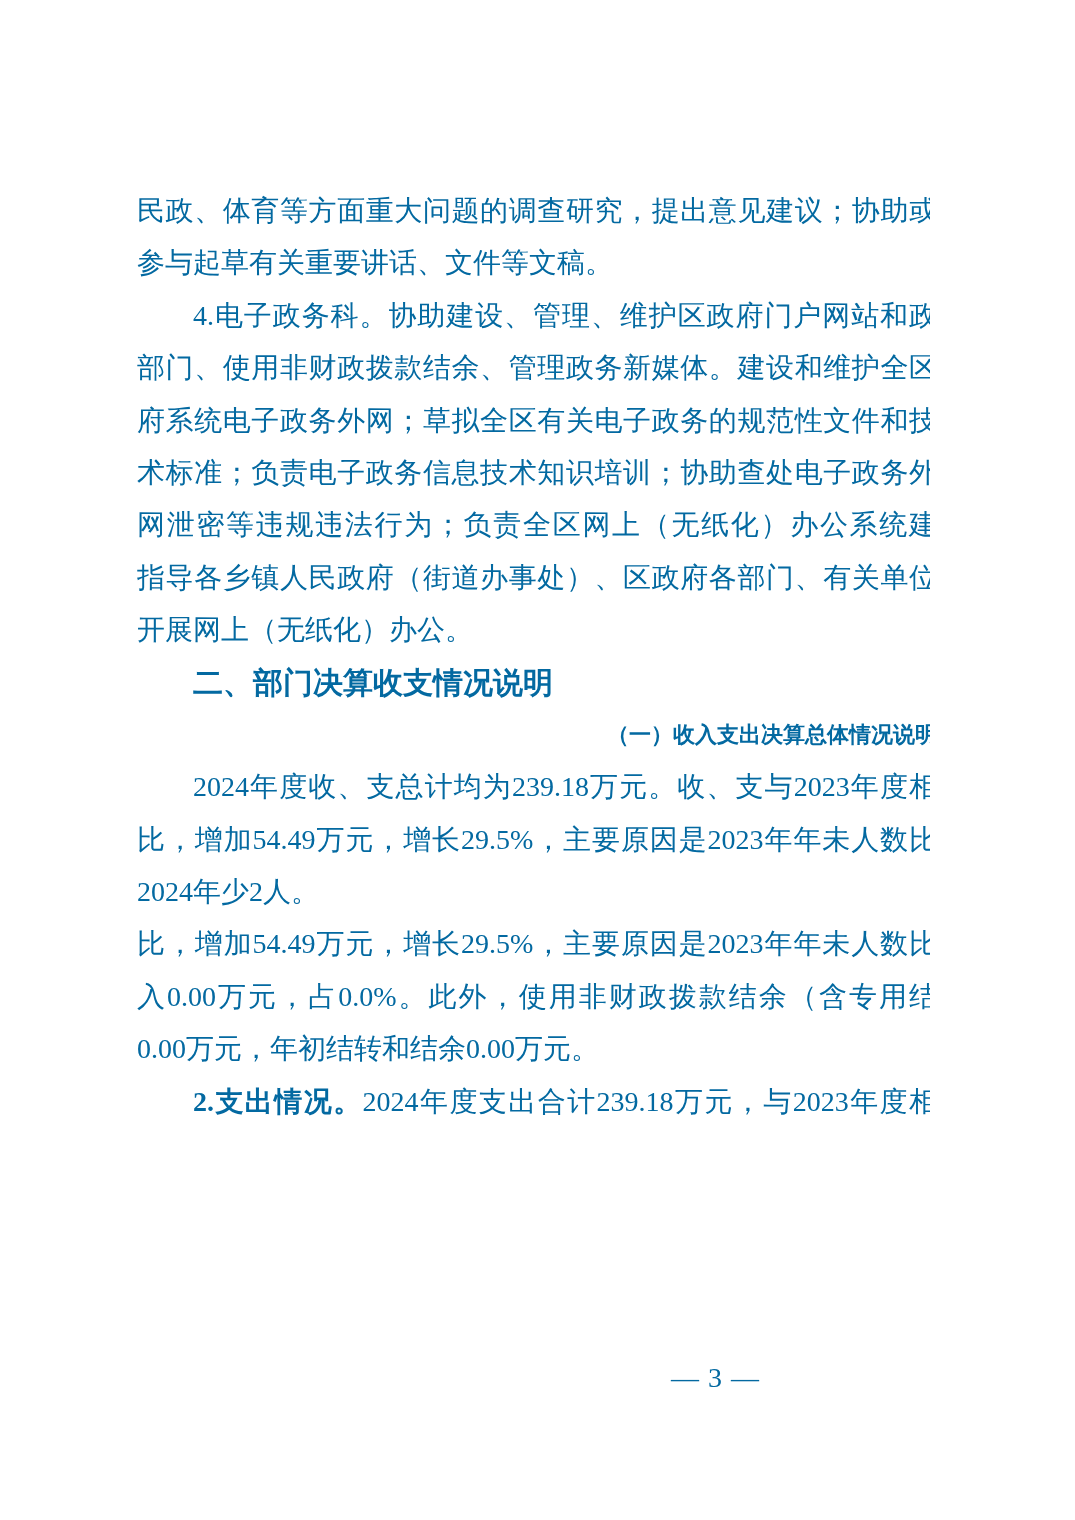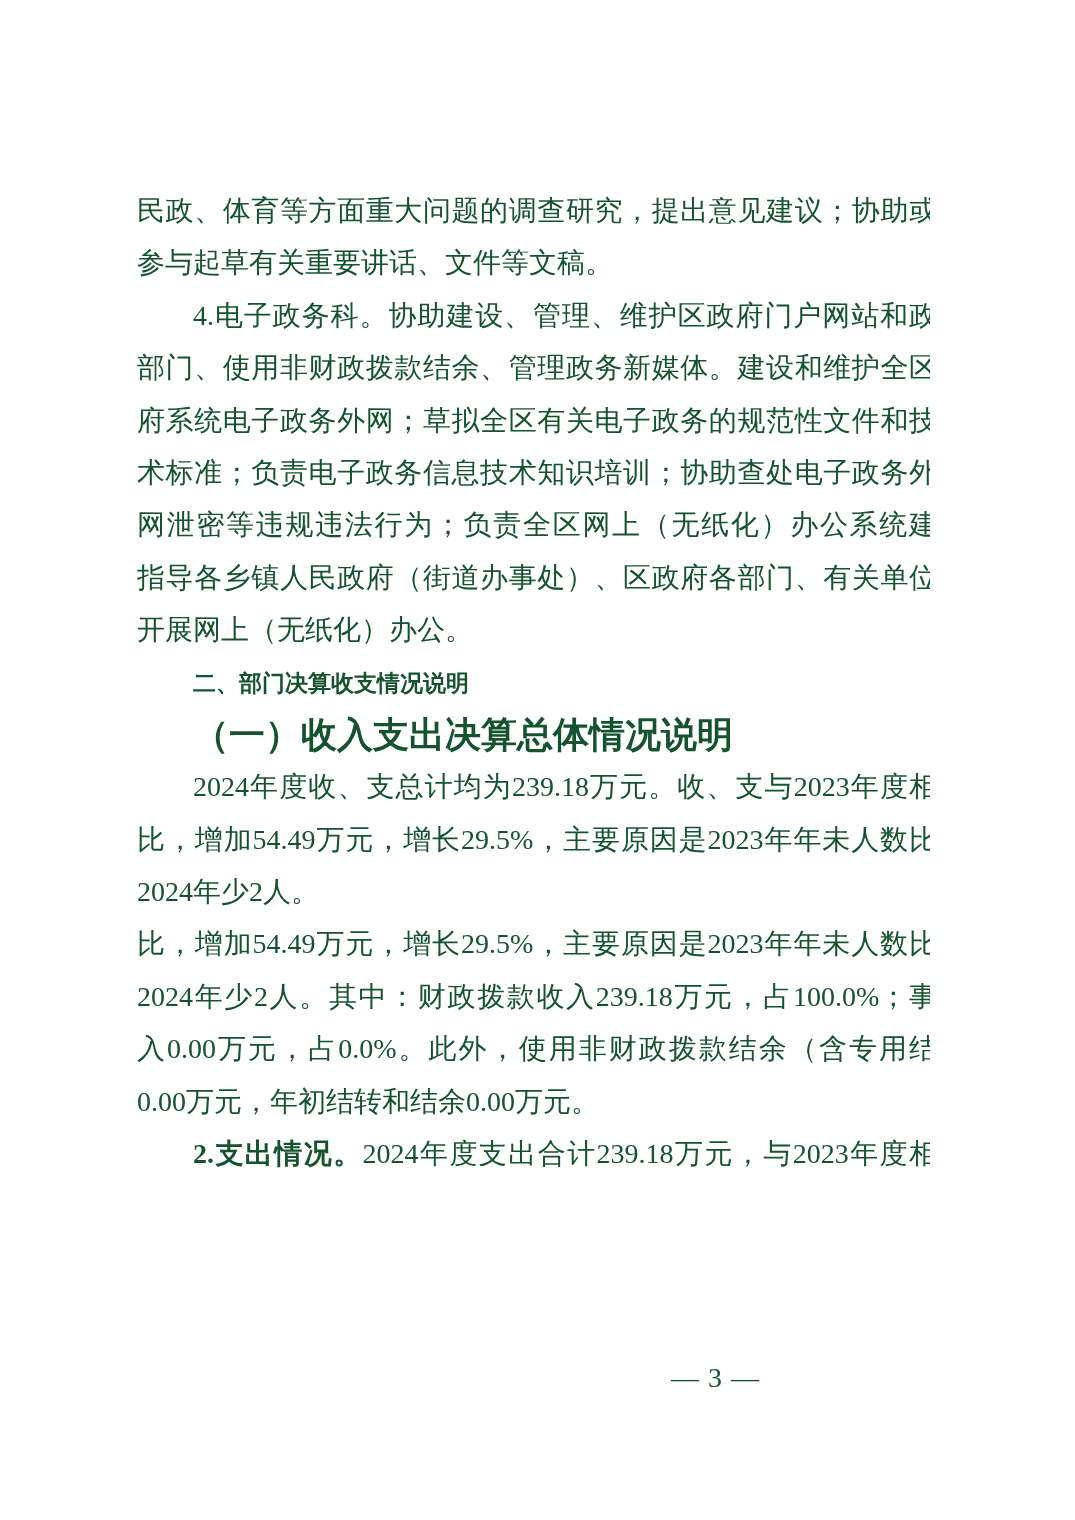--- a/index.html
+++ b/index.html
@@ -6,21 +6,21 @@
     margin: 0;
     padding: 0;
     background: #ffffff;
   }
   .page {
     position: relative;
     width: 930px;
     height: 1520px;
     background: #ffffff;
     overflow: hidden;
-    color: #14532d;
+    color: #0369a1;
     font-family: "Liberation Serif", "DejaVu Serif", serif;
   }
   .doc {
     position: absolute;
     left: 137px;
     top: 185px;
     width: 800px;
   }
   .line {
     height: 52.4px;
@@ -34,25 +34,26 @@
     text-align: justify;
     text-align-last: justify;
     text-justify: inter-character;
   }
   .line.indent {
     text-indent: 56px;
   }
   .line.h1 {
     font-family: "Liberation Sans", "DejaVu Sans", sans-serif;
     font-weight: bold;
-    font-size: 23px;
+    font-size: 30px;
   }
   .line.h2 {
     font-weight: bold;
-    font-size: 36px;
+    font-size: 22px;
+    text-align: right;
   }
   .b {
     font-weight: bold;
   }
   .page-number {
     position: absolute;
     right: 170px;
     top: 1362px;
     font-size: 28px;
     letter-spacing: 1px;
@@ -72,19 +73,18 @@
       <div class="line stretch"><span>术标准；负责电子政务信息技术知识培训；协助查处电子政务外</span></div>
       <div class="line stretch"><span>网泄密等违规违法行为；负责全区网上（无纸化）办公系统建设，</span></div>
       <div class="line stretch"><span>指导各乡镇人民政府（街道办事处）、区政府各部门、有关单位</span></div>
       <div class="line"><span>开展网上（无纸化）办公。</span></div>
       <div class="line indent h1"><span class="b">二、部门决算收支情况说明</span></div>
       <div class="line indent h2"><span class="b">（一）收入支出决算总体情况说明</span></div>
       <div class="line stretch indent"><span>2024年度收、支总计均为239.18万元。收、支与2023年度相</span></div>
       <div class="line stretch"><span>比，增加54.49万元，增长29.5%，主要原因是2023年年未人数比</span></div>
       <div class="line"><span>2024年少2人。</span></div>
       <div class="line stretch"><span>比，增加54.49万元，增长29.5%，主要原因是2023年年未人数比</span></div>
-      <div class="line stretch"><span>2024年少2人。其中：财政拨款收入239.18万元，占100.0%；事</span></div>
       <div class="line stretch"><span>入0.00万元，占0.0%。此外，使用非财政拨款结余（含专用结余）</span></div>
       <div class="line"><span>0.00万元，年初结转和结余0.00万元。</span></div>
       <div class="line stretch indent"><span class="b">2.支出情况。</span><span>2024年度支出合计239.18万元，与2023年度相</span></div>
     </div>
   <div class="page-number">— 3 —</div>
 </div>
 
 </body></html>

